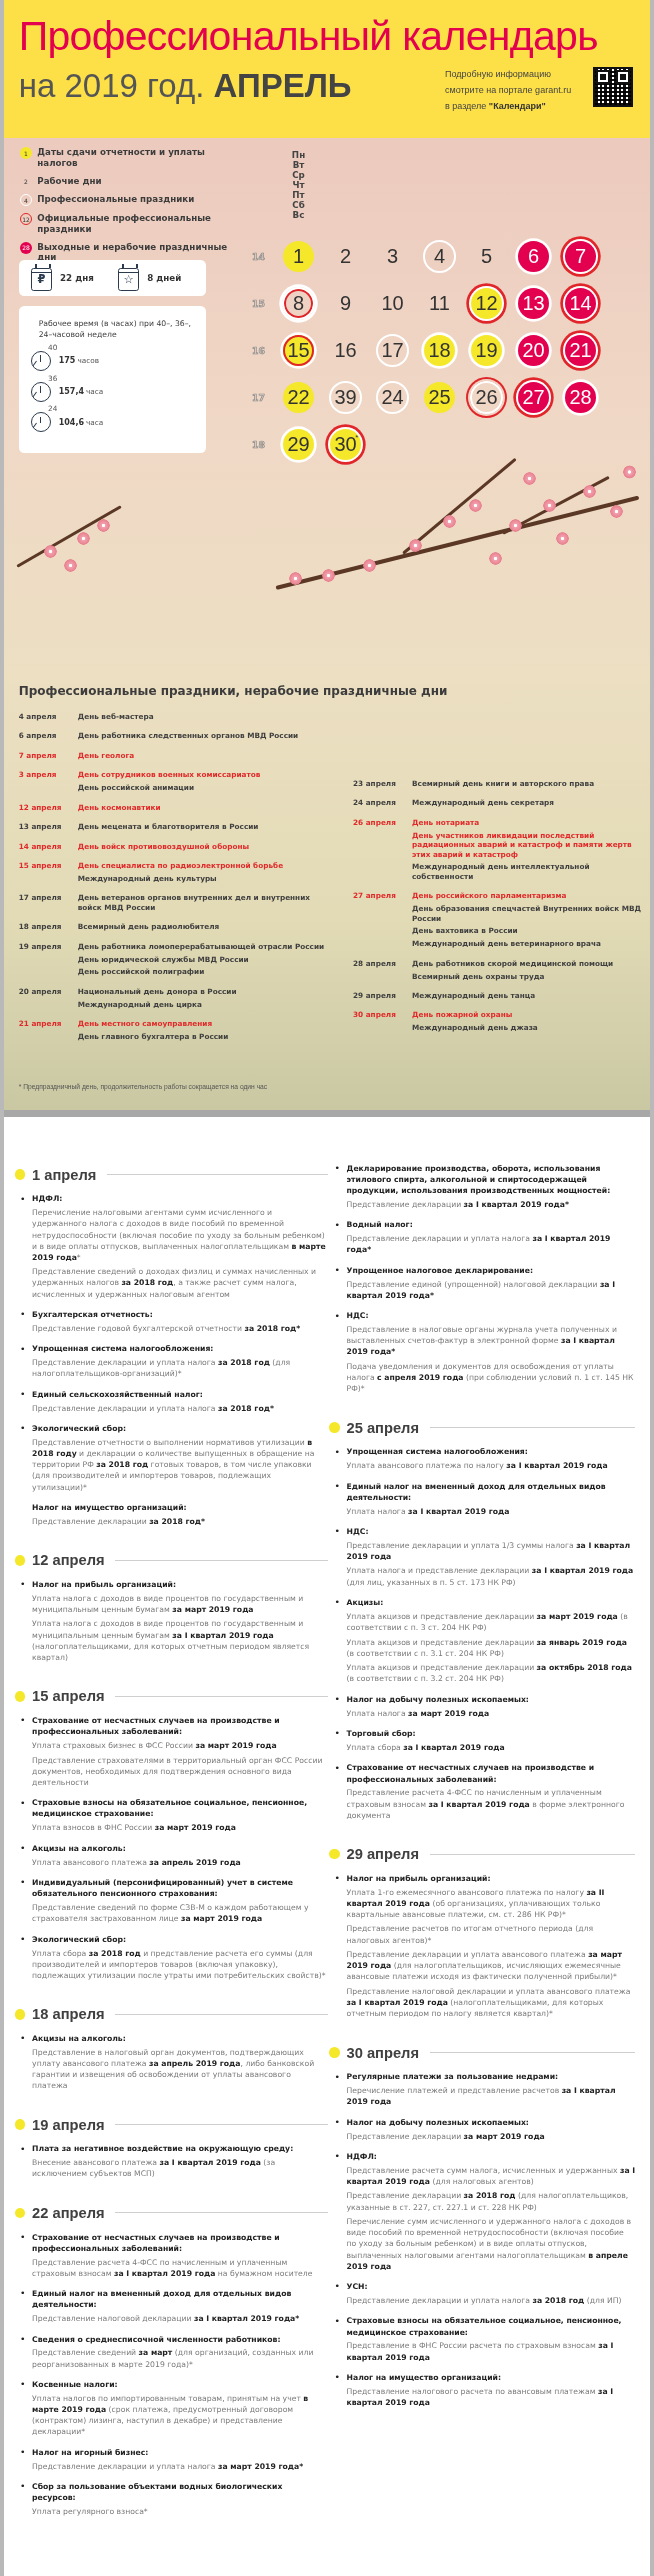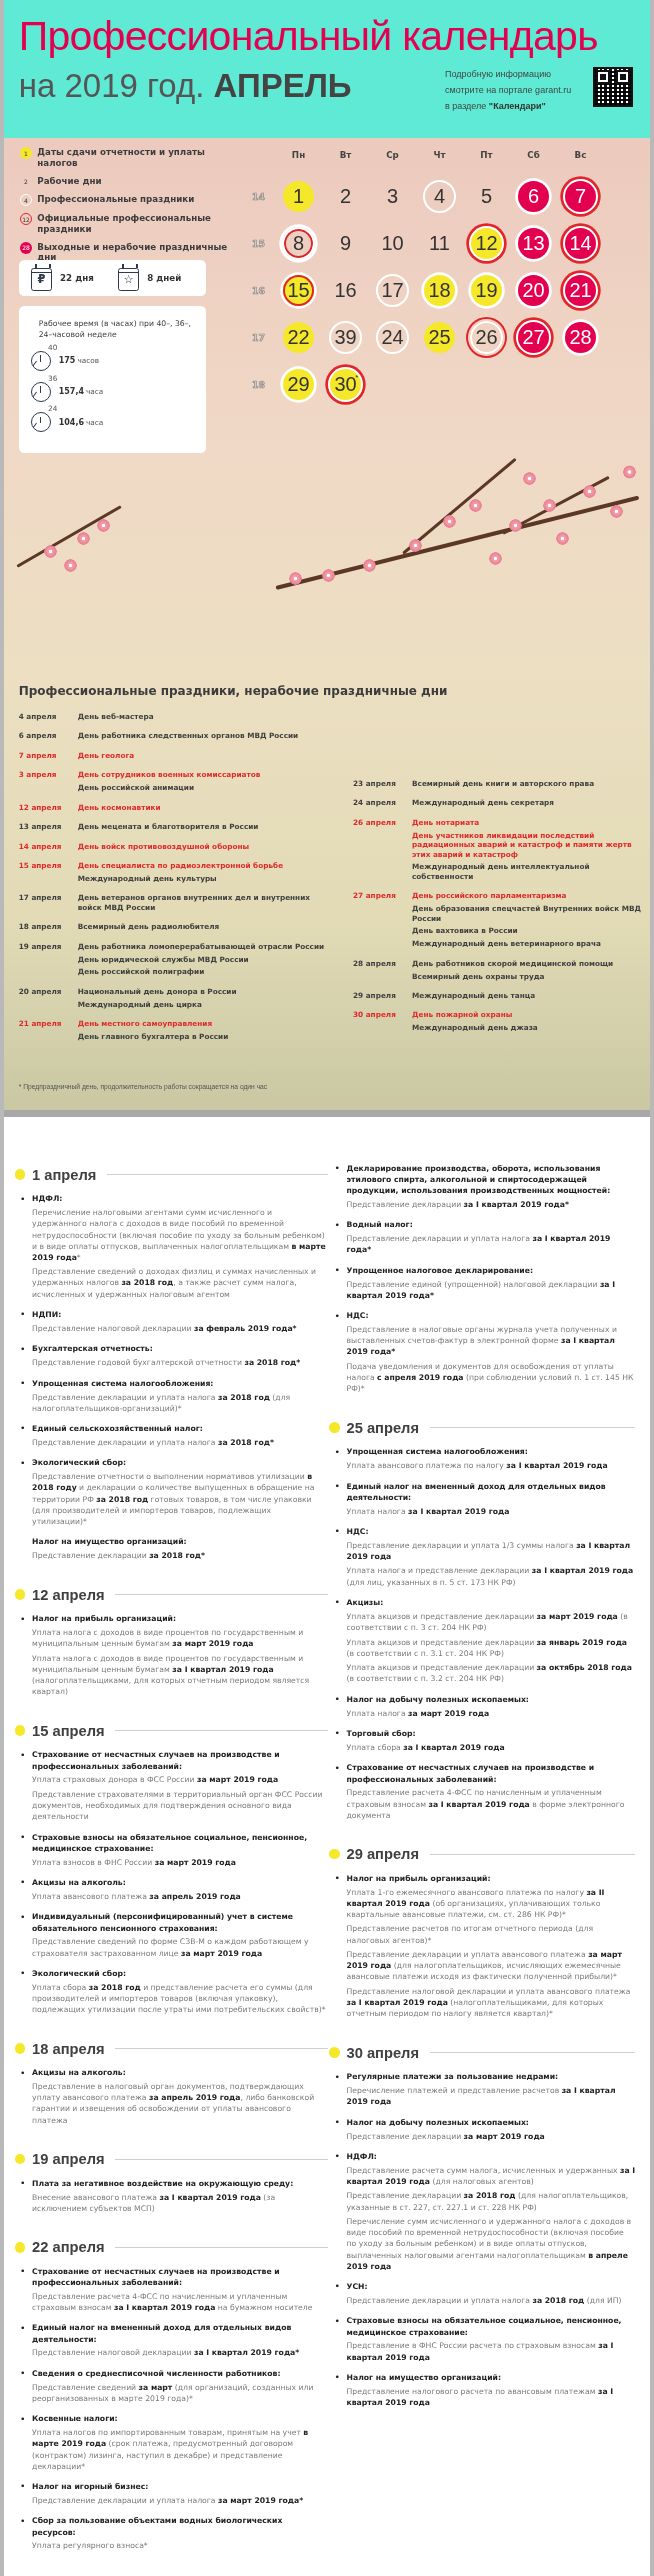--- a/index.html
+++ b/index.html
@@ -1,21 +1,21 @@
 <!DOCTYPE html>
 <html style="font-size:10.7px"><head>
 <meta charset="utf-8">
 <style>
   * { box-sizing: border-box; margin: 0; padding: 0; }
   html, body { width: 654px; background: #b9b9b9; }
   body { font-family: "DejaVu Sans", sans-serif; color: #333; }
   .page { position: relative; width: 646px; margin: 0 4px; background: #fff; }
 
   
-  .header { position: relative; height: 138px; background: #5eead4; padding: 14.7px 0 0 14.7px; }
+  .header { position: relative; height: 138px; background: #fde047; padding: 14.7px 0 0 14.7px; }
   .title-main { font-family: "Liberation Sans", sans-serif; font-size: 41px; font-weight: 300; color: #e3004f; letter-spacing: -0.7px; line-height: 1.05; }
   .title-sub { font-family: "Liberation Sans", sans-serif; font-size: 33px; color: #555; margin-top: 10.7px; line-height: 1.1; }
   .title-sub b { font-weight: 700; color: #444; }
   .info-note { position: absolute; left: 441px; top: 67px; font-family: "Liberation Sans", sans-serif; font-size: 9px; color: #444; line-height: 1.75; }
   .info-note b { color: #333; }
   .qr { position: absolute; width: 40px; height: 40px; background:
         repeating-linear-gradient(90deg, #111 0 2.7px, #fff 2.7px 4.7px),
         repeating-linear-gradient(0deg, #111 0 2px, #fff 2px 4px);
         background-blend-mode: multiply; border: 2px solid #111; }
   .qr::before, .qr::after { content: ""; position: absolute; width: 10.7px; height: 10.7px; border: 2px solid #111; background: #fff; box-shadow: inset 0 0 0 2px #fff, inset 0 0 0 5.3px #111; }
@@ -46,21 +46,21 @@
   .hours-title { font-size: 7.7px; font-weight: 400; color: #3c3c3c; line-height: 1.35; margin-left: 8px; }
   .hours-row { position: relative; display: flex; align-items: center; margin-top: 10.7px; height: 20px; }
   .clock { width: 20px; height: 20px; border: 1.3px solid #2b3a4d; border-radius: 50%; position: relative; }
   .clock::before { content: ""; position: absolute; left: 8px; top: 3.3px; width: 1.3px; height: 6.7px; background: #2b3a4d; }
   .clock::after { content: ""; position: absolute; left: 4.7px; top: 9.3px; width: 1.3px; height: 6px; background: #2b3a4d; transform: rotate(35deg); transform-origin: top; }
   .clock-lbl { position: absolute; left: 17.4px; top: -8px; font-size: 7.3px; color: #555; }
   .hours-val { font-size: 8px; font-weight: 700; color: #333; margin-left: 8px; }
   .hours-unit { font-weight: 400; font-size: 7.3px; color: #555; margin-left: 2px; }
 
   .cal-grid { position: absolute; left: 248px; top: 12px; }
-  .cal-head { display: flex; margin-left: 23px; }
+  .cal-head { display: flex; margin-left: 23px; flex-direction: column; }
   .cal-head span { width: 47px; text-align: center; font-size: 8.7px; font-weight: 700; color: #444; }
   .cal-row { display: flex; align-items: center; height: 47px; }
   .cal-row:first-of-type { margin-top: 0; }
   .wk { width: 23px; font-size: 9.3px; color: #e0cec0; font-weight: 700; -webkit-text-stroke: 0.7px #8a8a8a; text-align: left; }
   .cell { width: 47px; display: flex; justify-content: center; }
   .day { width: 36px; height: 36px; border-radius: 50%; display: flex; align-items: center; justify-content: center;
          font-family: "Liberation Sans", sans-serif; font-size: 20px; color: #333; position: relative; }
   .day.yellow { background: #f5e82a; width: 31px; height: 31px; }
   .day.crimson { background: #e3004f; color: #fff; width: 31px; height: 31px; }
   .day.wring { box-shadow: 0 0 0 2.7px #fff; }
@@ -552,24 +552,20 @@
           <span class="dl-dot"></span>
           <span class="dl-date-text">1 апреля</span>
           <span class="dl-line"></span>
         </div>
         <div class="dl-item">
           <div class="dl-head">НДФЛ:</div>
           <div class="dl-text"><span>Перечисление налоговыми агентами сумм исчисленного и удержанного налога с доходов в виде пособий по временной нетрудоспособности (включая пособие по уходу за больным ребенком) и в виде оплаты отпусков, выплаченных налогоплательщикам </span><b>в марте 2019 года</b><span>*</span></div>
           <div class="dl-text"><span>Представление сведений о доходах физлиц и суммах начисленных и удержанных налогов </span><b>за 2018 год</b><span>, а также расчет сумм налога, исчисленных и удержанных налоговым агентом</span></div>
         </div>
         <div class="dl-item">
-          <div class="dl-head">НДПИ:</div>
-          <div class="dl-text"><span>Представление налоговой декларации </span><b>за февраль 2019 года*</b></div>
-        </div>
-        <div class="dl-item">
           <div class="dl-head">Бухгалтерская отчетность:</div>
           <div class="dl-text"><span>Представление годовой бухгалтерской отчетности </span><b>за 2018 год*</b></div>
         </div>
         <div class="dl-item">
           <div class="dl-head">Упрощенная система налогообложения:</div>
           <div class="dl-text"><span>Представление декларации и уплата налога </span><b>за 2018 год</b><span> (для налогоплательщиков-организаций)*</span></div>
         </div>
         <div class="dl-item">
           <div class="dl-head">Единый сельскохозяйственный налог:</div>
           <div class="dl-text"><span>Представление декларации и уплата налога </span><b>за 2018 год*</b></div>
@@ -594,21 +590,21 @@
           <div class="dl-text"><span>Уплата налога с доходов в виде процентов по государственным и муниципальным ценным бумагам </span><b>за I квартал 2019 года</b><span> (налогоплательщиками, для которых отчетным периодом является квартал)</span></div>
         </div>
         <div class="dl-gap"></div>
         <div class="dl-date">
           <span class="dl-dot"></span>
           <span class="dl-date-text">15 апреля</span>
           <span class="dl-line"></span>
         </div>
         <div class="dl-item">
           <div class="dl-head">Страхование от несчастных случаев на производстве и профессиональных заболеваний:</div>
-          <div class="dl-text"><span>Уплата страховых донора в ФСС России </span><b>за март 2019 года</b></div>
+          <div class="dl-text"><span>Уплата страховых бизнес в ФСС России </span><b>за март 2019 года</b></div>
           <div class="dl-text"><span>Представление страхователями в территориальный орган ФСС России документов, необходимых для подтверждения основного вида деятельности</span></div>
         </div>
         <div class="dl-item">
           <div class="dl-head">Страховые взносы на обязательное социальное, пенсионное, медицинское страхование:</div>
           <div class="dl-text"><span>Уплата взносов в ФНС России </span><b>за март 2019 года</b></div>
         </div>
         <div class="dl-item">
           <div class="dl-head">Акцизы на алкоголь:</div>
           <div class="dl-text"><span>Уплата авансового платежа </span><b>за апрель 2019 года</b></div>
         </div>

